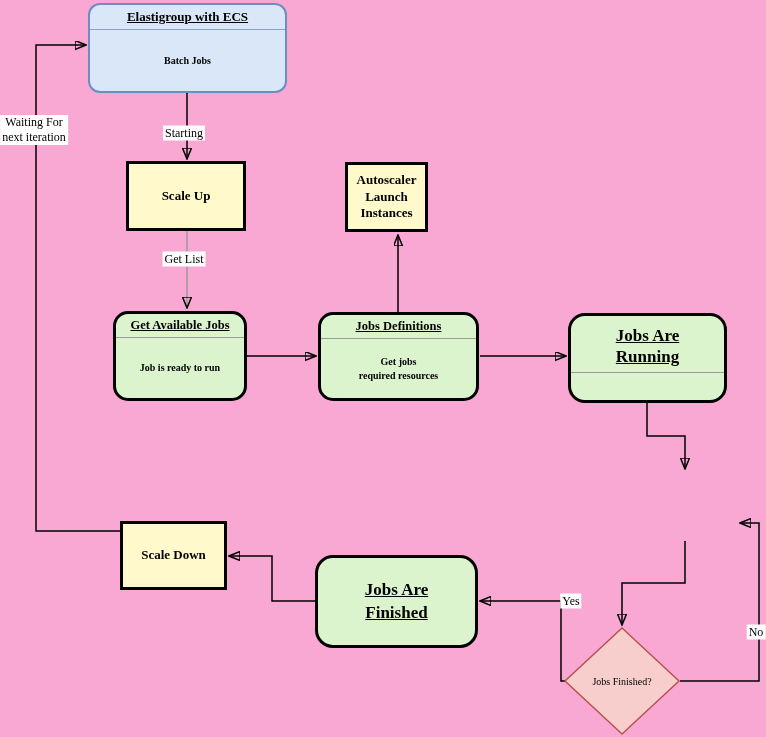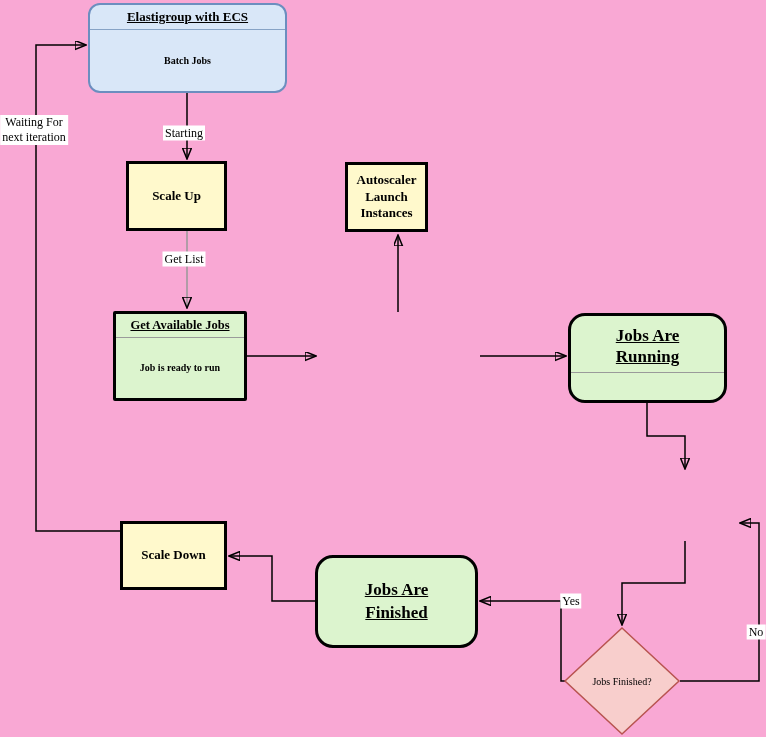--- a/index.html
+++ b/index.html
@@ -26,21 +26,21 @@
   }
   .simple {
     align-items: center;
     justify-content: center;
     font-weight: bold;
     font-size: 13px;
     line-height: 1.3;
   }
   .pre { white-space: pre-line; }
   .box-yellow { background: var(--yellow-fill, #fff9cc); border: 3px solid var(--node-border, #000); }
-  .box-green  { background: var(--green-fill, #dcf4ce);  border: 3px solid var(--node-border, #000); border-radius: 2px; }
+  .box-green  { background: var(--green-fill, #dcf4ce);  border: 3px solid var(--node-border, #000); border-radius: 15px; }
   .box-blue   { background: var(--blue-fill, #d9e7f8);   border: 2.5px solid var(--blue-border, #6c8ebf); border-radius: 12px; }
 
   .node-title {
     font-weight: bold;
     text-decoration: underline;
     padding: 4px 2px 4px;
     border-bottom: 1px solid #9a9a9a;
     font-size: 12.5px;
   }
   .box-blue .node-title { border-bottom-color: #87a3c6; font-size: 13px; }
@@ -49,21 +49,21 @@
     display: flex;
     align-items: center;
     justify-content: center;
     font-weight: bold;
     font-size: 10px;
     line-height: 1.4;
   }
 
   
   #node-elastigroup   { left: 88px;  top: 3px;   width: 199px; height: 90px; }
-  #node-scale-up      { left: 126px; top: 161px; width: 101px; height: 70px; align-items: center; }
+  #node-scale-up      { left: 126px; top: 161px; width: 120px; height: 70px; align-items: center; }
   #node-autoscaler    { left: 345px; top: 162px; width: 83px; height: 70px; }
   #node-get-available { left: 113px; top: 311px; width: 134px; height: 90px; }
   #node-jobs-defs     { left: 318px; top: 312px; width: 161px; height: 89px; }
   #node-jobs-running  { left: 568px; top: 313px; width: 159px; height: 90px; border-radius: 17px; }
   #node-monitor       { left: 631px; top: 471px; width: 107px; height: 70px; }
   #node-scale-down    { left: 120px; top: 521px; width: 107px; height: 69px; }
   #node-jobs-finished { left: 315px; top: 555px; width: 163px; height: 93px; border-radius: 18px;
                         align-items: center; justify-content: center; }
 
   #node-jobs-running .node-title {
@@ -143,20 +143,25 @@
     <span class="pre">Autoscaler
 Launch
 Instances</span>
   </div>
 
   <div class="node box-green" id="node-get-available">
     <div class="node-title">Get Available Jobs</div>
     <div class="node-body">Job is ready to run</div>
   </div>
 
+  <div class="node box-green" id="node-jobs-defs">
+    <div class="node-title">Jobs Definitions</div>
+    <div class="node-body pre">Get jobs
+required resources</div>
+  </div>
 
   <div class="node box-green" id="node-jobs-running">
     <div class="node-title pre">Jobs Are
 Running</div>
     <div class="node-body"></div>
   </div>
 
 
   <div class="node box-green" id="node-jobs-finished">
     <span class="big-label pre">Jobs Are

